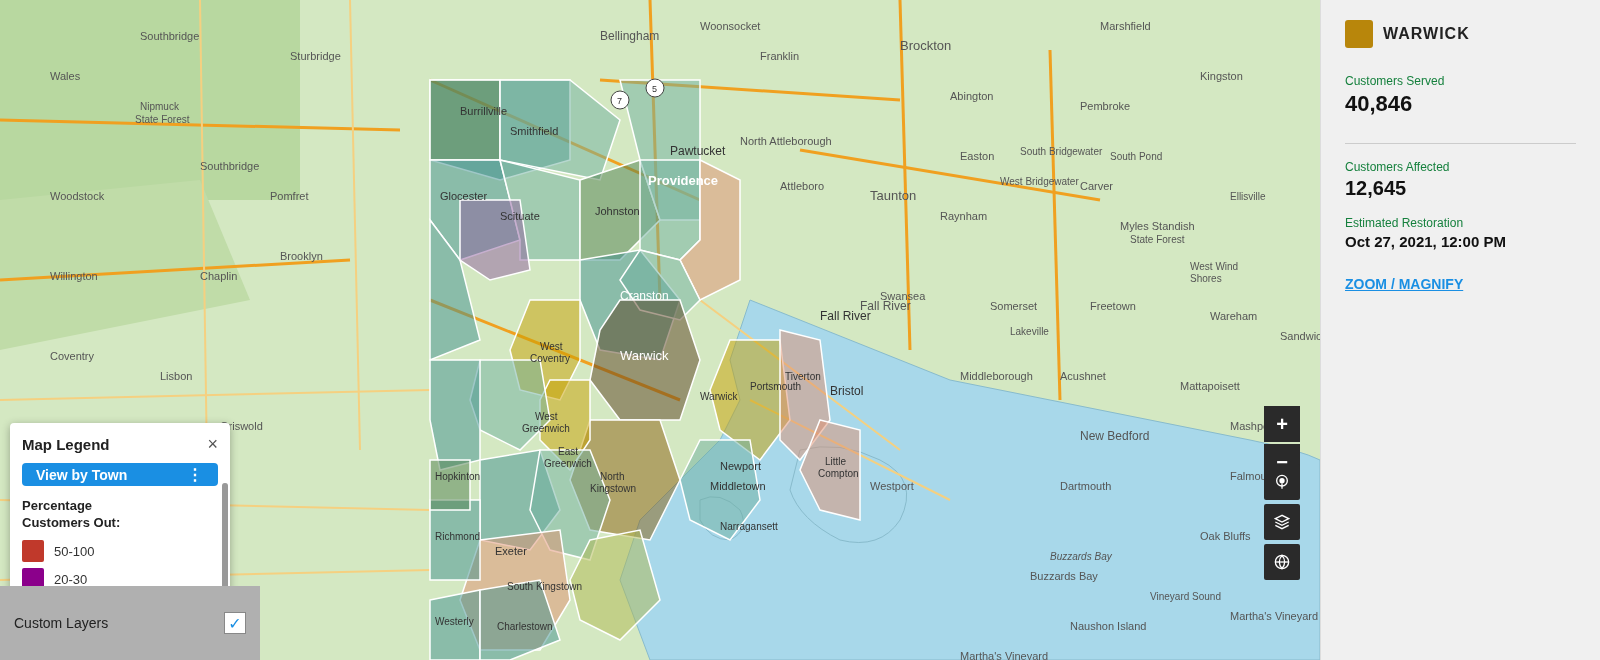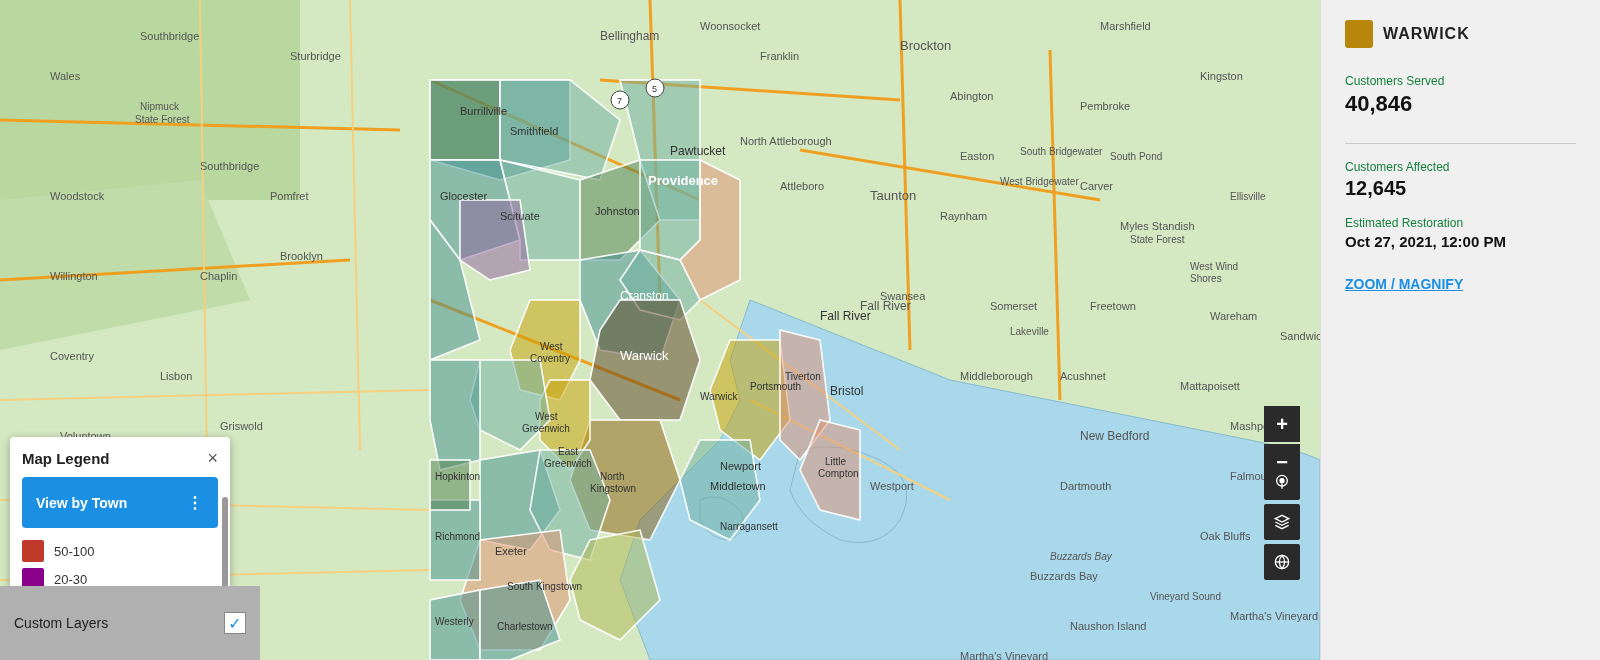--- a/index.html
+++ b/index.html
@@ -85,21 +85,21 @@
       cursor: pointer;
       color: #555;
       line-height: 1;
     }
 
     #view-by-town-btn {
       background: #1a8fe3;
       color: white;
       border: none;
       border-radius: 4px;
-      padding: 16px 14px;
+      padding: 2px 14px;
       width: 100%;
       font-size: 14px;
       font-weight: bold;
       cursor: pointer;
       display: flex;
       justify-content: space-between;
       align-items: center;
       margin-bottom: 12px;
     }
 
@@ -533,20 +533,21 @@
 
   <div id="legend-panel">
     <div id="legend-header">
       <span id="legend-title">Map Legend</span>
       <button id="legend-close">×</button>
     </div>
     <button id="view-by-town-btn">
       <span>View by Town</span>
       <span class="dots">⋮</span>
     </button>
+    <div class="legend-subtitle">Percentage<br>Customers Out:</div>
     <div class="legend-items">
       <div class="legend-item">
         <div class="legend-swatch" style="background:#c0392b;"></div>
         <span>50-100</span>
       </div>
       <div class="legend-item">
         <div class="legend-swatch" style="background:#8b008b;"></div>
         <span>20-30</span>
       </div>
       <div class="legend-item">

